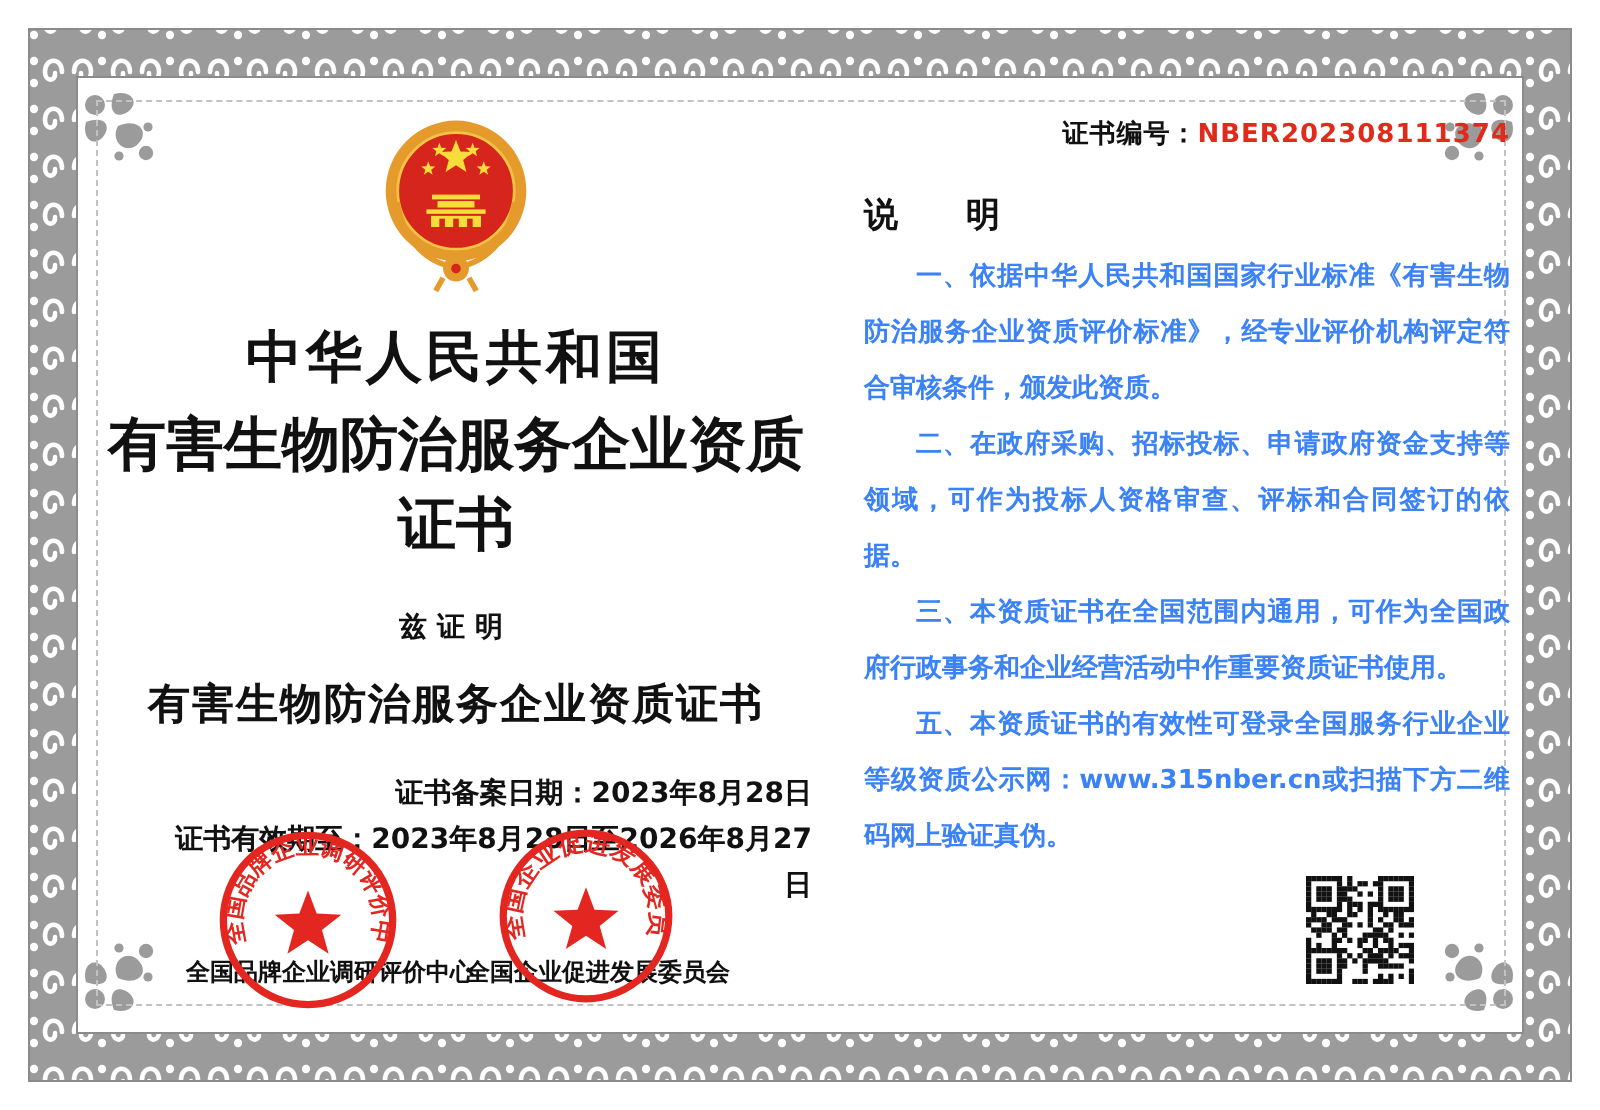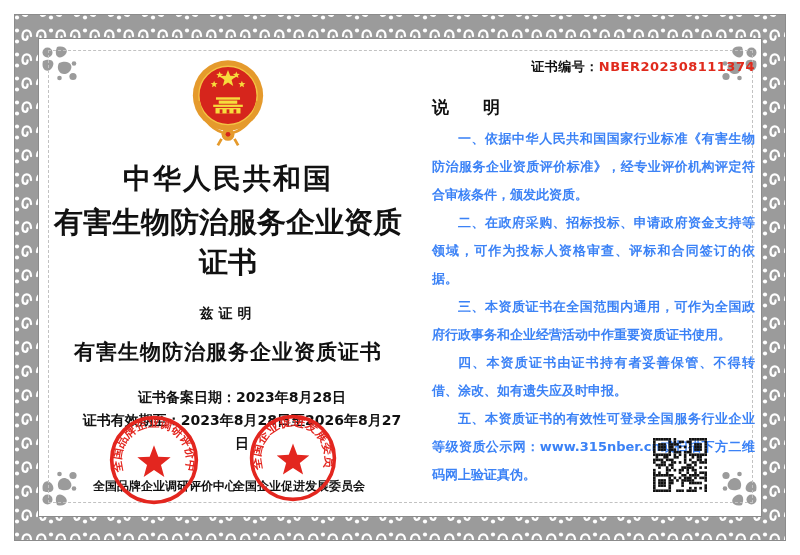--- a/index.html
+++ b/index.html
@@ -10,21 +10,21 @@
     border:1px dashed #c2c2c2;z-index:1;}
   
   .left-col{position:absolute;left:50px;top:54px;width:356px;text-align:center;z-index:2;}
   .emblem{width:74px;height:94px;display:block;margin:0 auto;}
   .title1{font-size:28px;font-weight:bold;letter-spacing:2px;margin-top:12px;}
   .title2{font-size:29px;font-weight:bold;margin-top:5px;letter-spacing:0;}
   .certify{font-size:14px;font-weight:bold;letter-spacing:5px;margin-top:22px;}
   .company{font-size:21px;font-weight:bold;margin-top:15px;letter-spacing:1px;}
   .grade{font-size:35px;font-weight:bold;color:#e02a1c;font-family:"DejaVu Serif",serif;
     letter-spacing:4px;margin-top:12px;}
-  .dates{text-align:center;margin:20px 0 0 28px;font-size:14px;font-weight:bold;line-height:23px;}
+  .dates{text-align:right;margin:20px 0 0 28px;font-size:14px;font-weight:bold;line-height:23px;}
   
   .right-col{position:absolute;left:432px;top:58px;width:323px;z-index:2;}
   .certno{text-align:right;font-size:13px;font-weight:bold;letter-spacing:.5px;}
   .certno .num{color:#e02a1c;}
   .notes-heading{font-size:17px;font-weight:bold;margin-top:20px;white-space:pre;}
   .notes{margin-top:6px;}
   .notes p{font-size:13px;font-weight:bold;line-height:28px;text-align:justify;
     text-indent:2em;margin:0;color:#3b82f6;}
   
   .seal-caption{position:absolute;font-size:12px;font-weight:bold;color:#111;z-index:2;white-space:nowrap;}
@@ -128,21 +128,20 @@
 
   <div class="right-col">
     <div class="certno">
       <span>证书编号：</span><span class="num">NBER202308111374</span>
     </div>
     <div class="notes-heading">说　　明</div>
     <div class="notes">
       <p>一、依据中华人民共和国国家行业标准《有害生物防治服务企业资质评价标准》，经专业评价机构评定符合审核条件，颁发此资质。</p>
       <p>二、在政府采购、招标投标、申请政府资金支持等领域，可作为投标人资格审查、评标和合同签订的依据。</p>
       <p>三、本资质证书在全国范围内通用，可作为全国政府行政事务和企业经营活动中作重要资质证书使用。</p>
-      <p>四、本资质证书由证书持有者妥善保管、不得转借、涂改、如有遗失应及时申报。</p>
       <p>五、本资质证书的有效性可登录全国服务行业企业等级资质公示网：www.315nber.cn或扫描下方二维码网上验证真伪。</p>
     </div>
   </div>
 
   <div class="seal-caption cap-left">全国品牌企业调研评价中心</div>
   <div class="seal-caption cap-right">全国企业促进发展委员会</div>
 
   <svg class="seal seal-left" viewBox="0 0 100 100">
     <defs>
         <path id="arc0" d="M 16.2 62.3 A 36 36 0 1 1 83.8 62.3" fill="none"></path>

